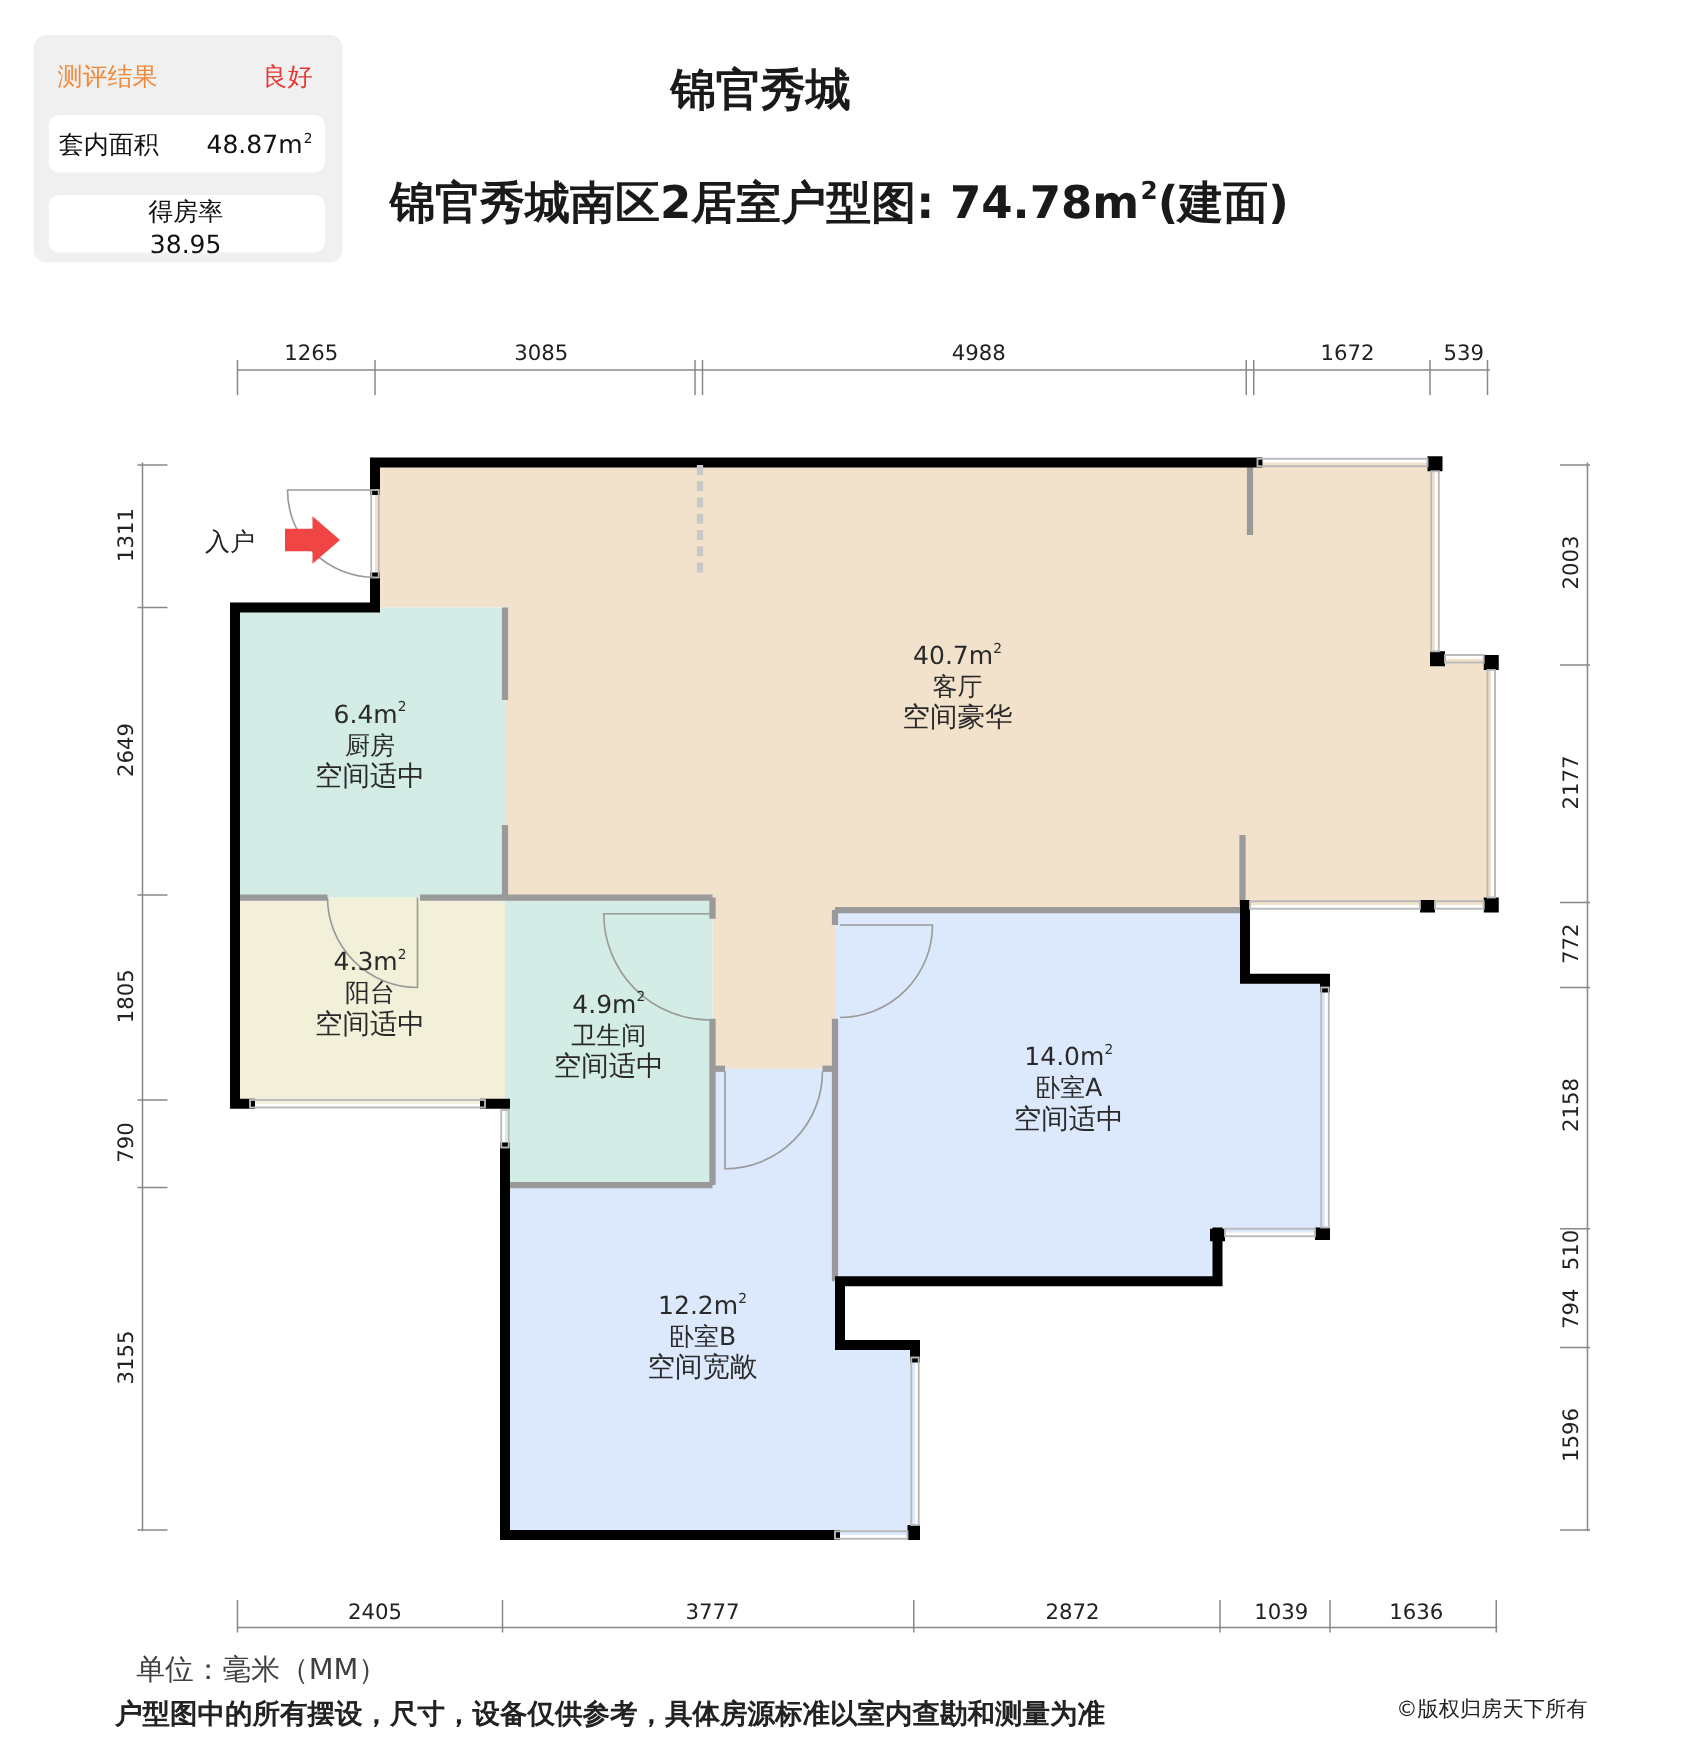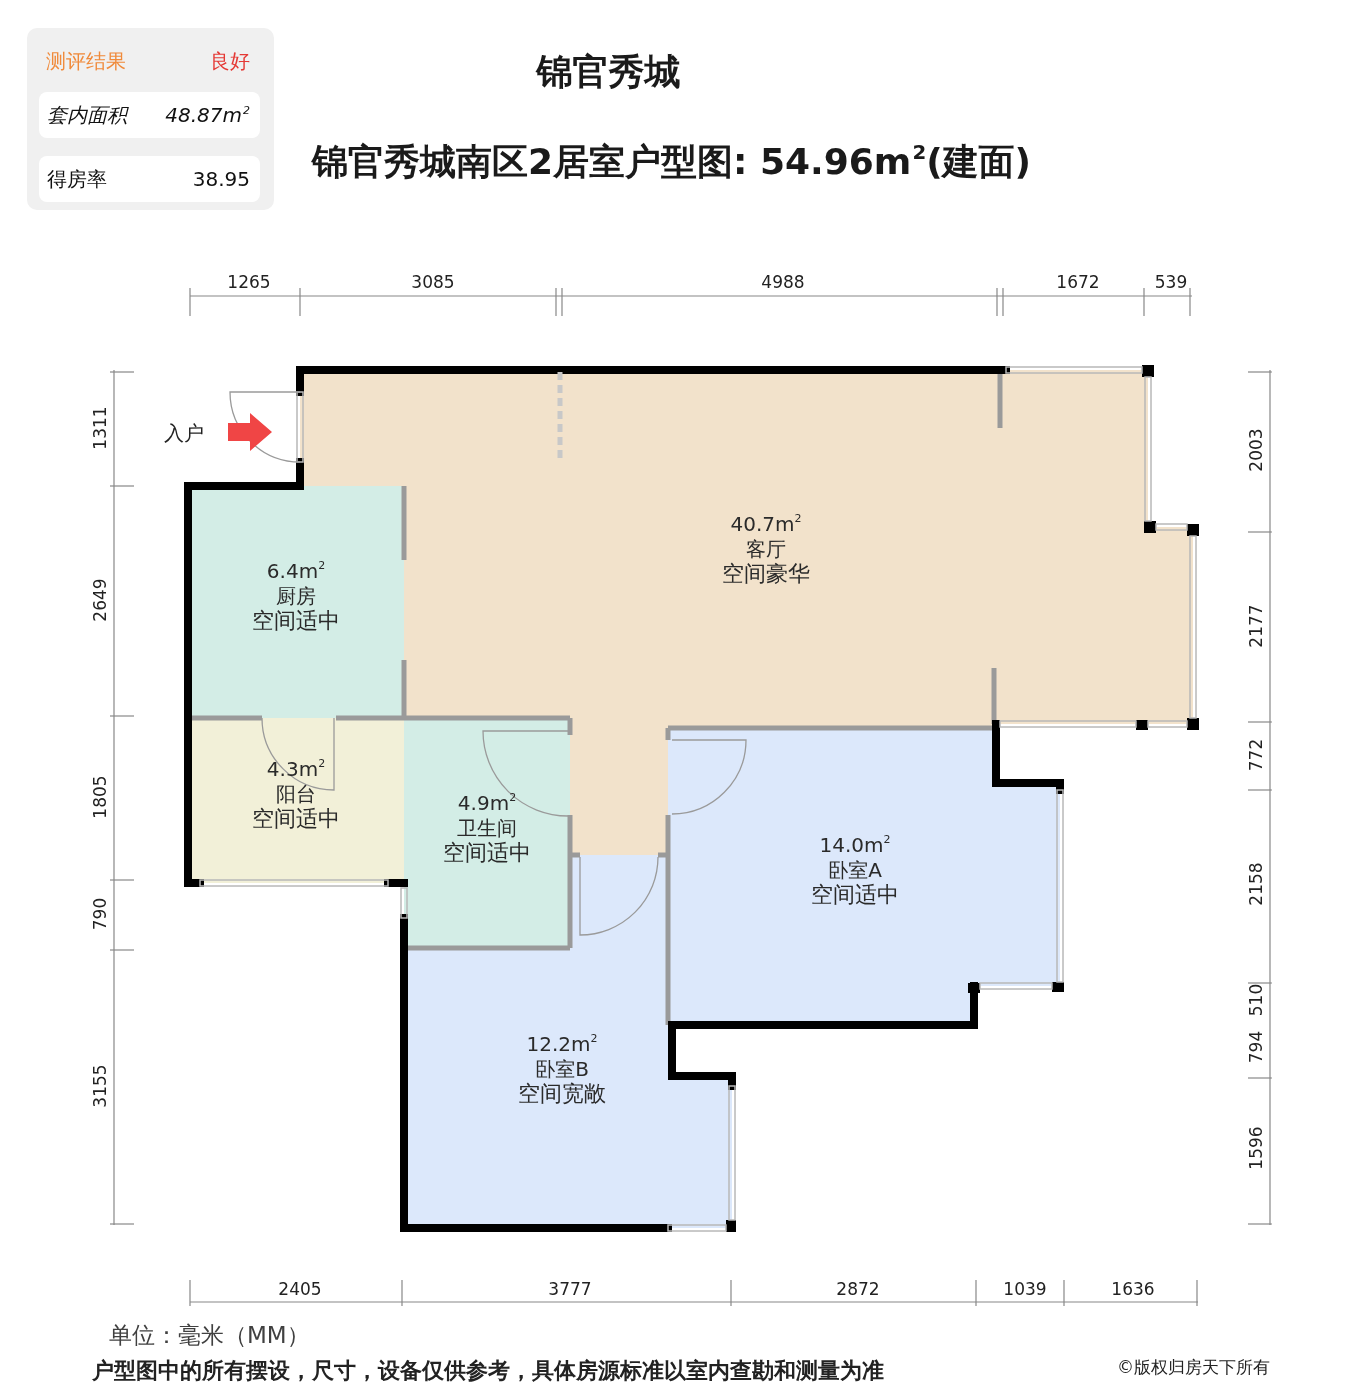--- a/index.html
+++ b/index.html
@@ -10,22 +10,22 @@
   .eval-card { position: absolute; left: 27px; top: 28px; width: 247px; height: 182px;
                background: #f0f0f0; border-radius: 10px; }
   .eval-head { position: absolute; left: 19px; right: 24px; top: 20px; height: 28px;
                display: flex; justify-content: space-between; 
                font-size: 20px; }
   .eval-head .lbl { color: #f08a3a; }
   .eval-head .val { color: #e53935; }
   .eval-row { position: absolute; left: 12px; right: 14px; height: 46px; background: #fff;
               border-radius: 8px; display: flex; justify-content: space-between; align-items: center;
               padding: 0 10px 0 8px; font-size: 20px; color: #111; }
-  .eval-row.r1 { top: 64px; font-style: italic; }
-  .eval-row.r2 { top: 128px; }
+  .eval-row.r1 { top: 64px; }
+  .eval-row.r2 { top: 128px; flex-direction: column; }
   sup { font-size: 0.55em; vertical-align: 0.75em; margin-left: 1px; }
 
   .title-main { position: absolute; left: 0; width: 1217px; top: 48px; text-align: center;
                 font-size: 36px; font-weight: bold; color: #1a1a1a; }
   .title-sub { position: absolute; left: 312px; top: 138px; font-size: 36px; font-weight: bold; color: #1a1a1a;
                white-space: nowrap; }
 
   .plan { position: absolute; left: 0; top: 0; }
 
   .dim-text { font-family: "DejaVu Sans", sans-serif; font-size: 17px; fill: #222; }
@@ -49,21 +49,21 @@
     <span>套内面积</span>
     <span><span>48.87m</span><sup>2</sup></span>
   </div>
   <div class="eval-row r2">
     <span>得房率</span>
     <span>38.95</span>
   </div>
 </div>
 
 <div class="title-main">锦官秀城</div>
-<div class="title-sub"><span>锦官秀城南区2居室户型图: 54.96m</span><sup>2</sup><span>(建面)</span></div>
+<div class="title-sub"><span>锦官秀城南区2居室户型图: 74.78m</span><sup>2</sup><span>(建面)</span></div>
 
 <svg class="plan" width="1366" height="1400">
 
   <polygon fill="#f2e2cb" points="300,370 1148,370 1148,527 1193,527 1193,724 996,724 996,728 668,728 668,855 570,855 570,718 404,718 404,486 300,486"></polygon>
   <rect x="188" y="486" width="216" height="232" fill="#d3ede6"></rect>
   <rect x="188" y="718" width="216" height="165" fill="#f2f0d8"></rect>
   <rect x="404" y="718" width="166" height="230" fill="#d3ede6"></rect>
   <polygon fill="#dce8fb" points="668,728 996,728 996,783 1060,783 1060,986 974,986 974,1025 668,1025"></polygon>
   <polygon fill="#dce8fb" points="404,948 570,948 570,855 668,855 668,1025 672,1025 672,1076 732,1076 732,1228 404,1228"></polygon>
 

